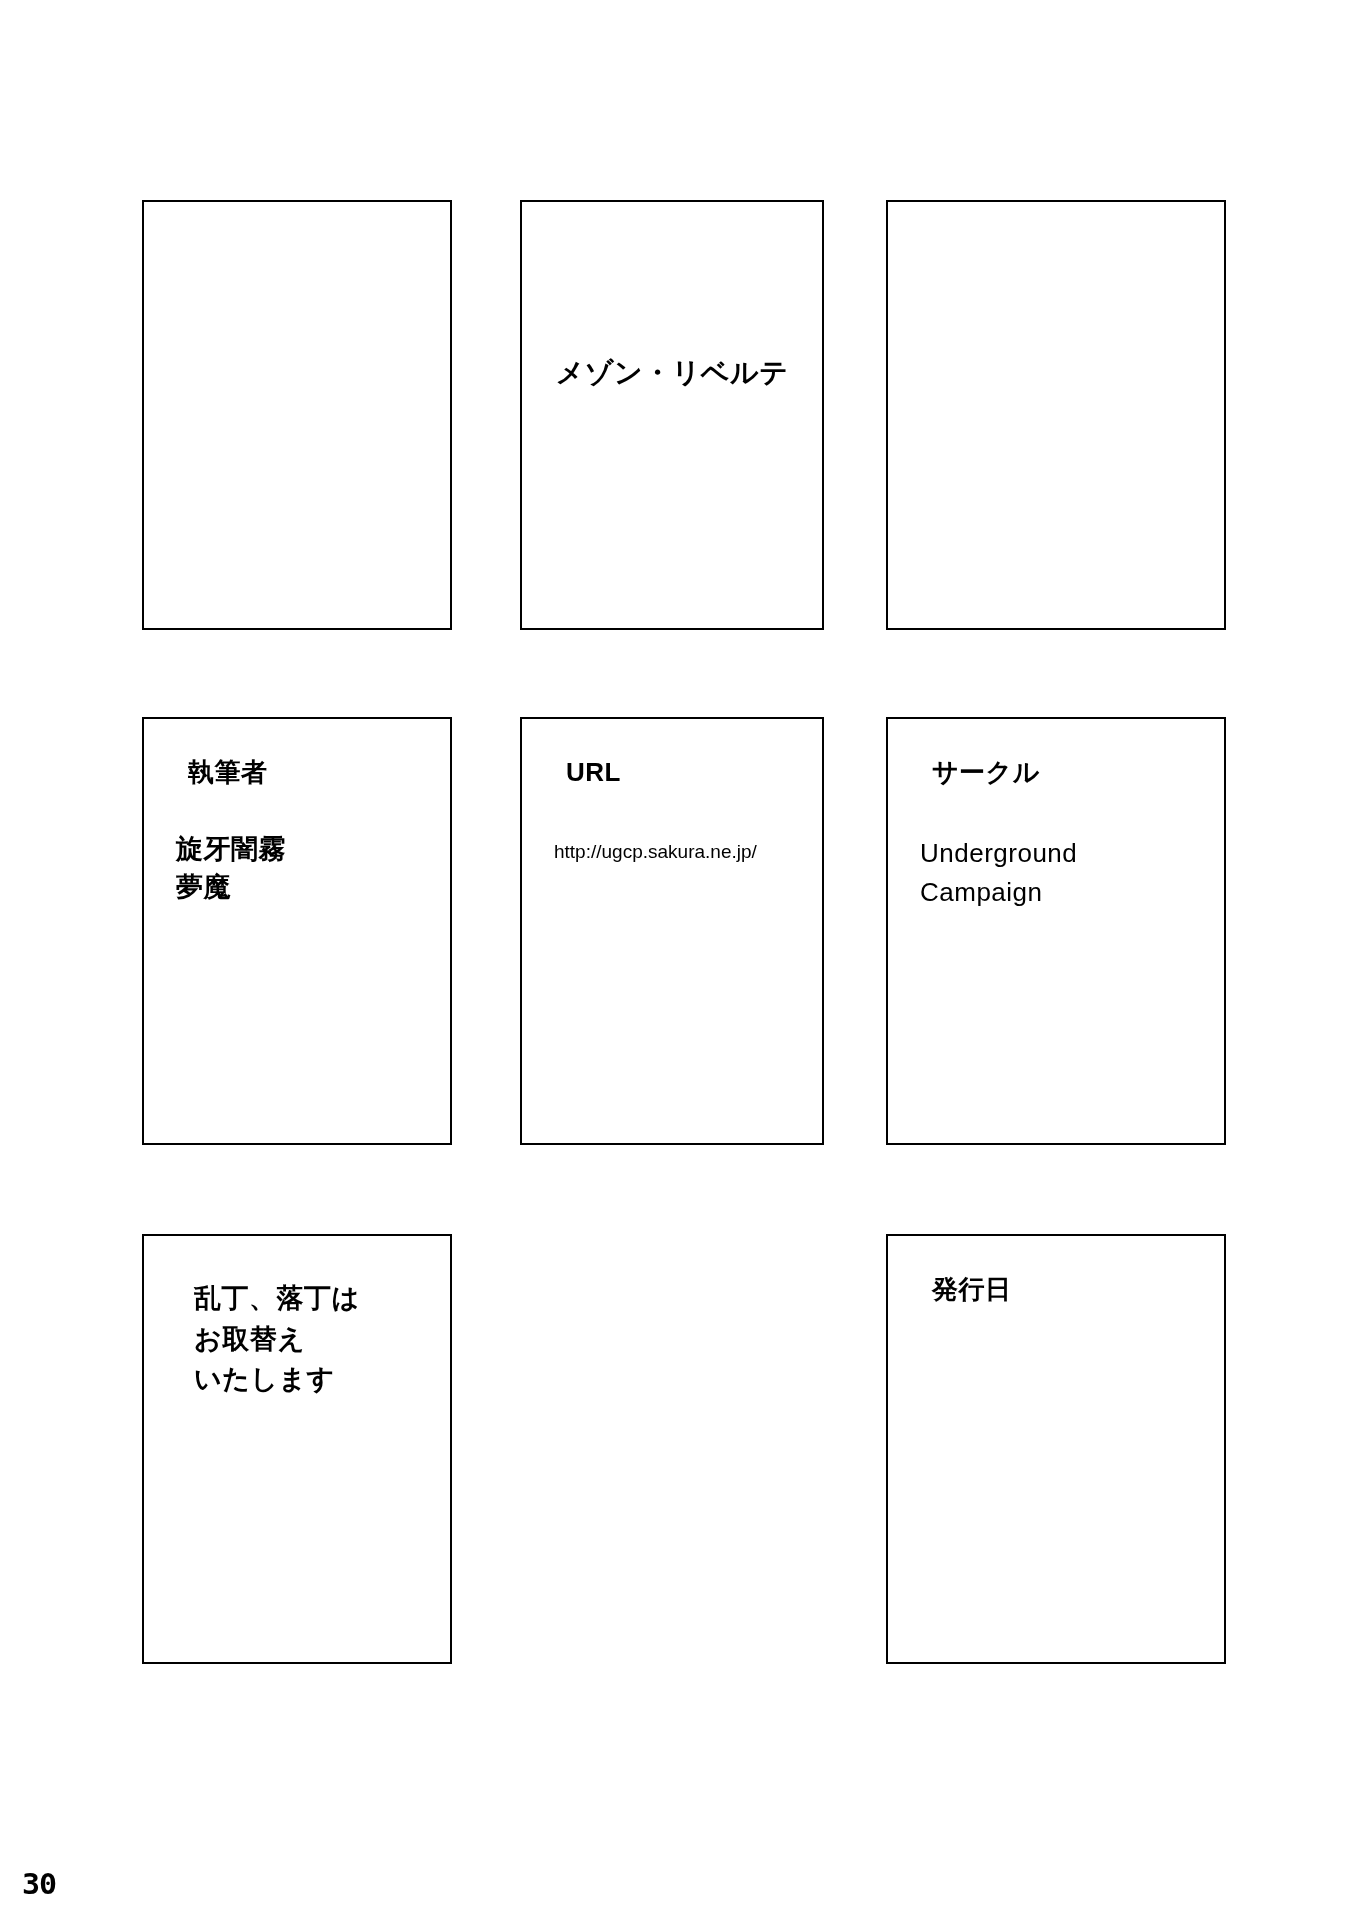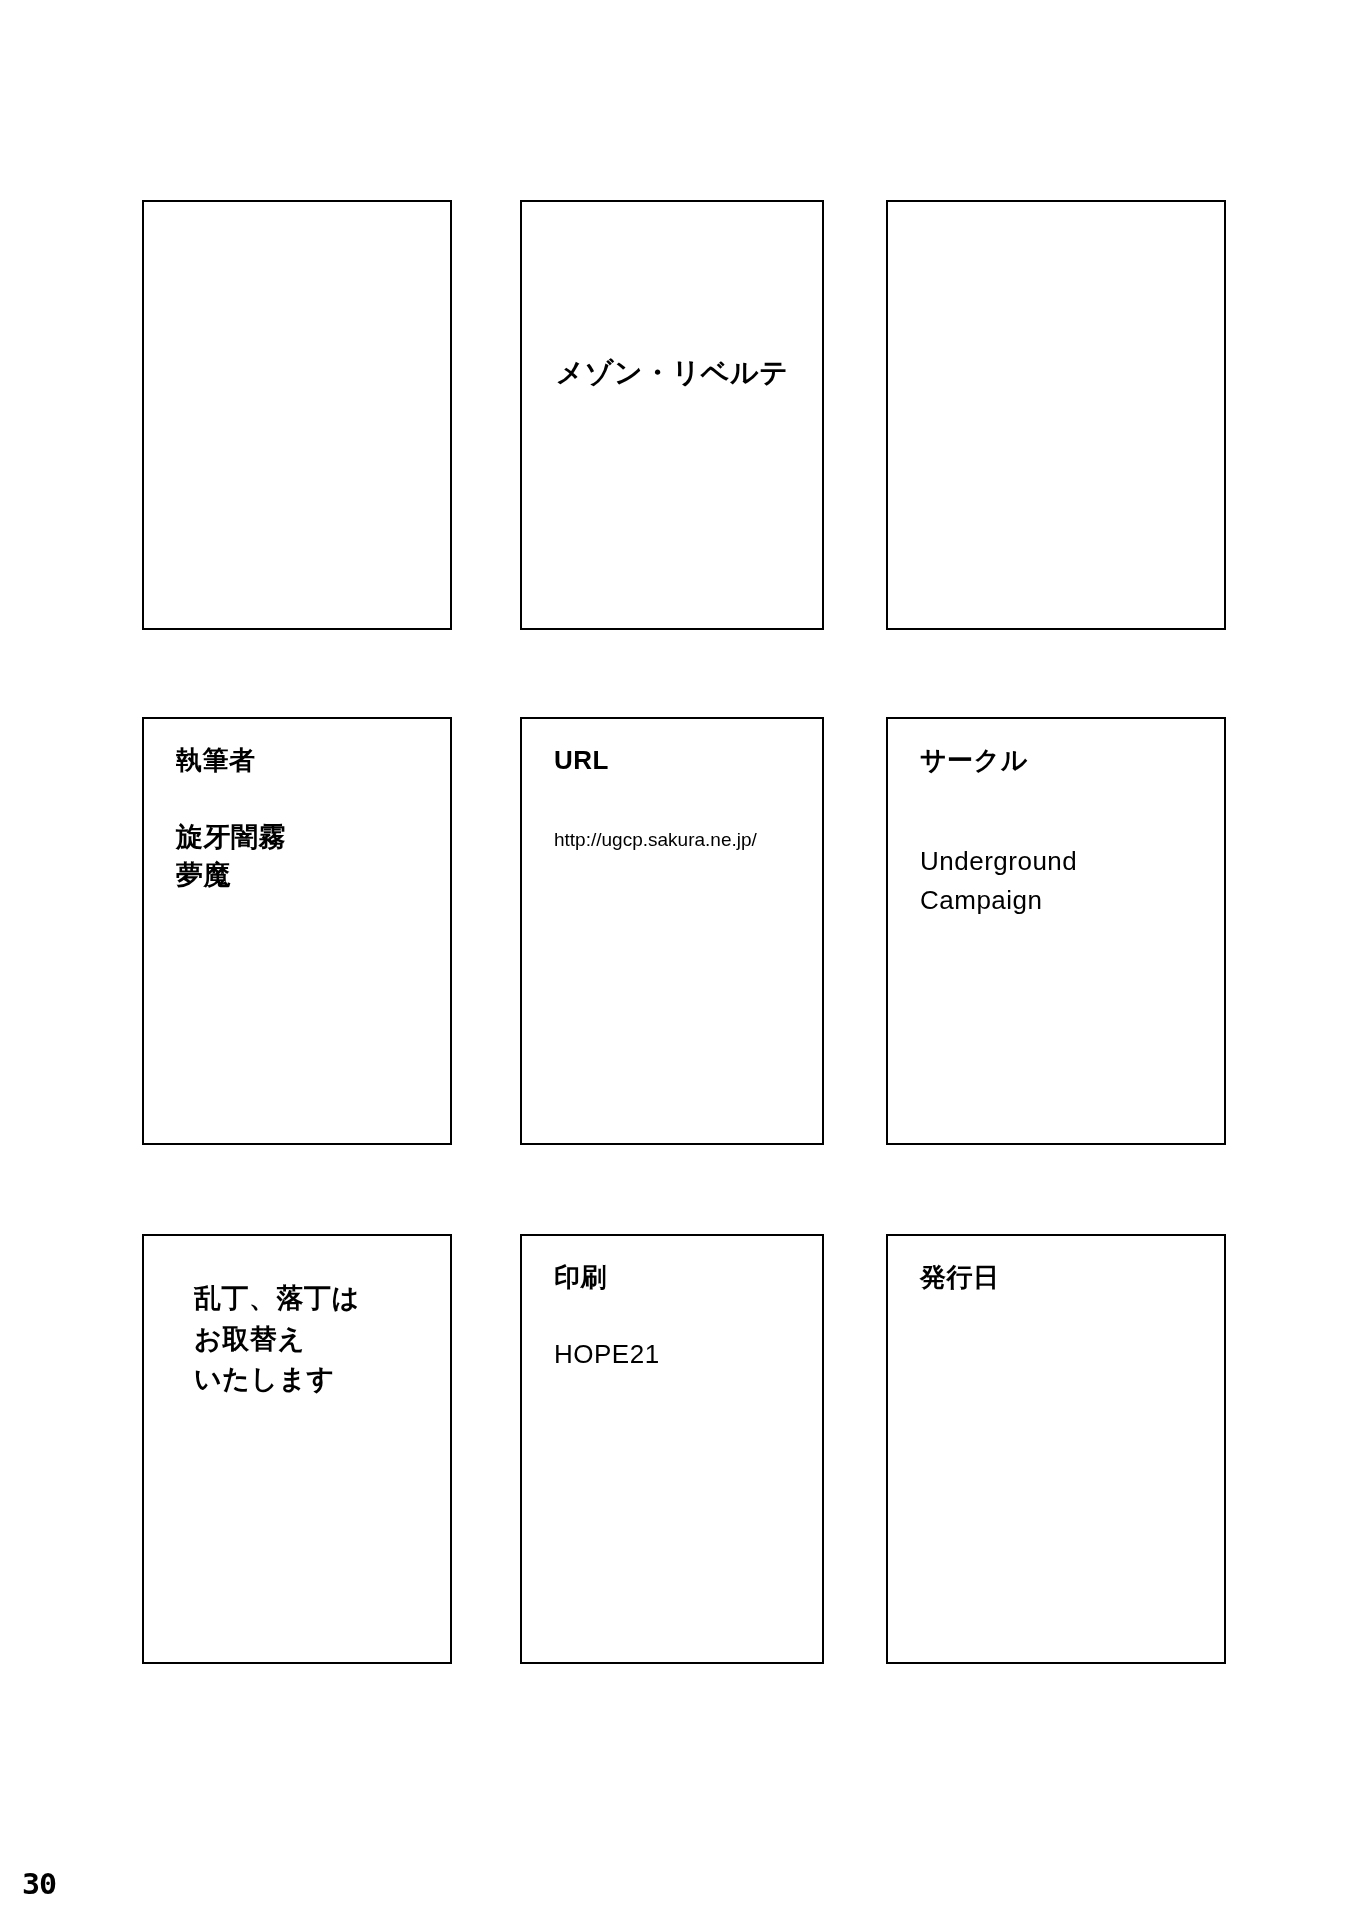--- a/index.html
+++ b/index.html
@@ -49,27 +49,27 @@
   
   .row1 { top: 0px;    height: 430px; }
   .row2 { top: 517px;  height: 428px; }
   .row3 { top: 1034px; height: 430px; }
 
   .box-title {
     font-size: 26px;
     font-weight: bold;
     line-height: 1.35;
     letter-spacing: 0.5px;
-    margin: 0;
+    margin: 12px;
   }
   .box-body {
     font-size: 26px;
     font-weight: normal;
     line-height: 1.5;
-    margin-top: 64px;
+    margin-top: 44px;
     white-space: pre-line;
     letter-spacing: 0.5px;
   }
   .box-body.tight {
     margin-top: 40px;
   }
   .box-body.url {
     font-size: 19px;
     font-family: "Liberation Sans", sans-serif;
     letter-spacing: 0px;
@@ -154,24 +154,20 @@
       <div class="box-body">Underground
 Campaign</div>
     </div>
 
     <div class="box col1 row3">
       <p class="notice-text">乱丁、落丁は
 お取替え
 いたします</p>
     </div>
 
-    <div class="box col2 row3">
-      <p class="box-title jp-bold">印刷</p>
-      <div class="box-body tight">HOPE21</div>
-    </div>
 
     <div class="box col3 row3">
       <p class="box-title jp-bold">発行日</p>
     </div>
 
   </div>
 
   <div class="page-number">30</div>
 
 </div>

